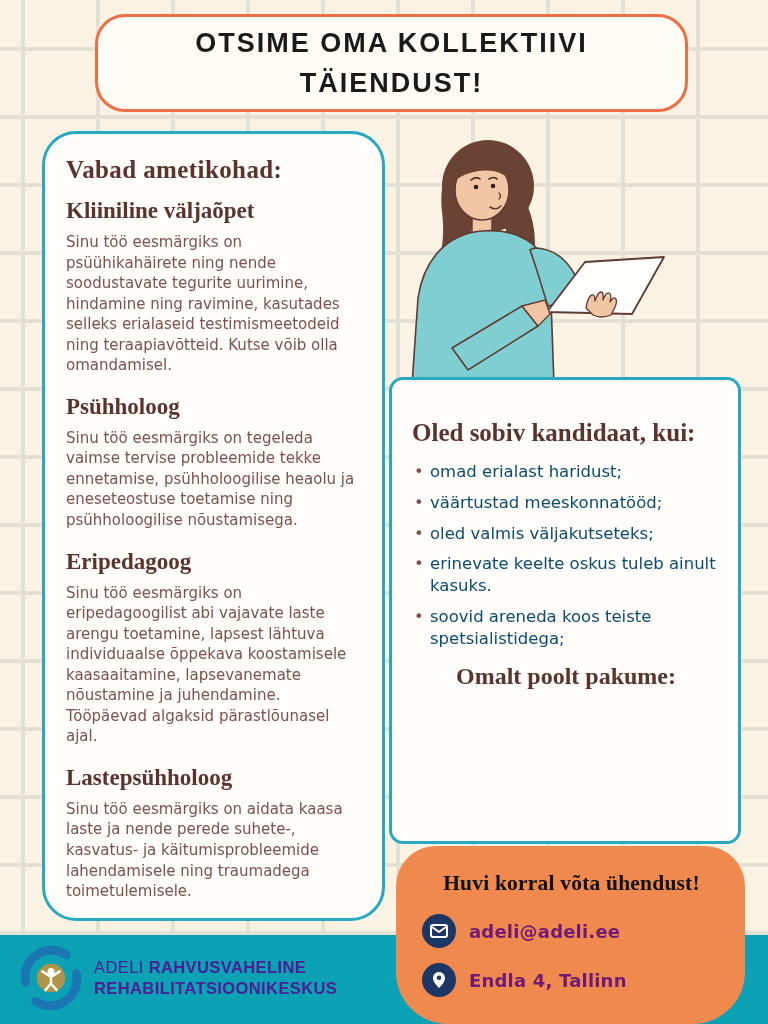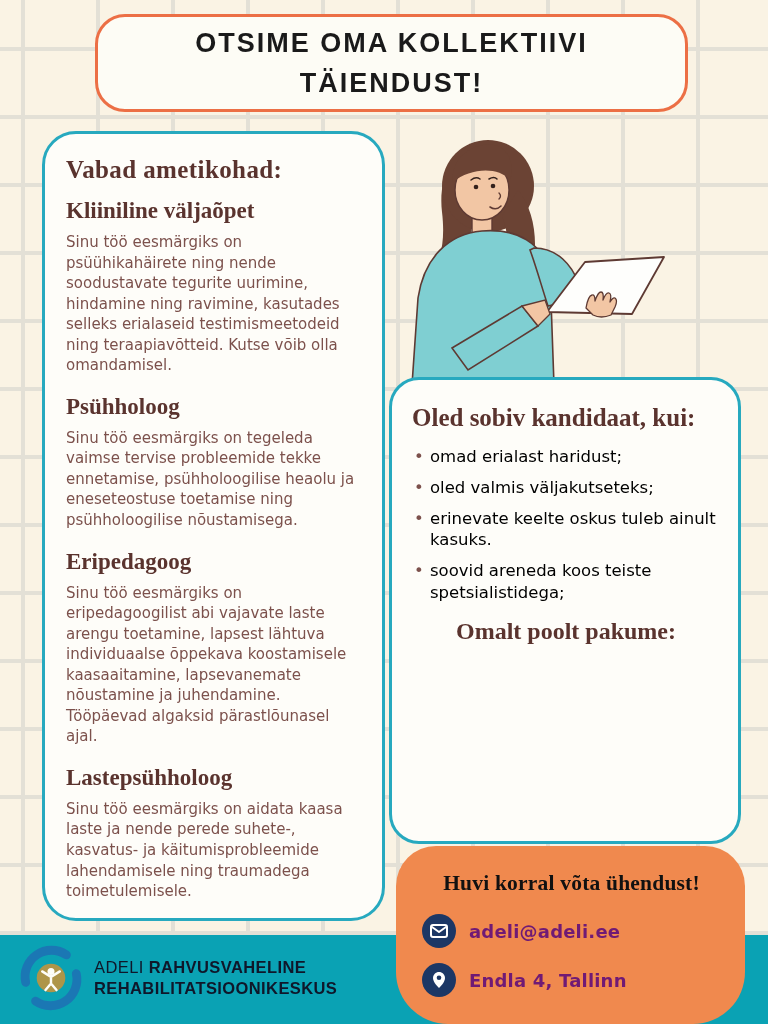--- a/index.html
+++ b/index.html
@@ -27,37 +27,37 @@
   }
   
   .panel {
     position:absolute; background:#FEFDF9; border:3px solid #27A9BF;
   }
   .panel-left {
     left:42px; top:131px; width:343px; height:790px; border-radius:34px;
     padding:22px 19px 10px 21px;
   }
   .panel-right {
-    left:389px; top:377px; width:352px; height:467px; border-radius:30px;
-    padding:24px 18px 10px 20px;
+    left:389px; top:377px; width:352px; height:467px; border-radius:14px;
+    padding:39px 18px 10px 20px;
   }
   .serif-head {
     font-family:"Liberation Serif","DejaVu Serif",serif; font-weight:bold;
     color:#5A332E;
   }
   .vac-title { font-size:25px; letter-spacing:0.4px; margin-bottom:14px; }
   .job { margin-bottom:18px; }
   .job-title { font-size:23px; margin-bottom:8px; }
   .job-desc { font-size:15px; line-height:1.37; color:#7C514C; }
   .cand-title { font-size:25px; margin-bottom:14px; }
   .offer-title { font-size:24px; margin:14px 0 8px 0; text-align:center; }
   ul.dots { list-style:none; }
   ul.dots li {
     position:relative; padding-left:18px; font-size:16.5px; line-height:1.32;
-    color:#000000; margin-bottom:9px;
+    color:#0c4a6e; margin-bottom:9px;
   }
   ul.dots li::before {
     content:"•"; position:absolute; left:2px; top:0; color:#7C514C;
   }
   
   .illu { position:absolute; left:400px; top:130px; width:320px; height:255px; }
   
   .contact {
     position:absolute; left:396px; top:846px; width:349px; height:178px;
     background:#F0894E; border-radius:40px 40px 52px 52px; z-index:5;
@@ -77,21 +77,21 @@
   .ctext { font-size:18px; font-weight:bold; color:#701a75; letter-spacing:0.2px; }
   
   .footer {
     position:absolute; left:0; top:935px; width:768px; height:89px;
     background:#0AA2B4;
   }
   .logo { position:absolute; left:18px; top:10px; width:66px; height:66px; }
   .orgname {
     position:absolute; left:94px; top:22px;
     font-family:"Liberation Sans",sans-serif; font-size:16.5px;
-    line-height:21px; color:#0f172a; font-weight:bold; letter-spacing:0.4px;
+    line-height:21px; color:#4c1d95; font-weight:bold; letter-spacing:0.4px;
   }
   .org-prefix { font-weight:normal; }
 </style>
 </head>
 <body>
 
 <div class="page">
 
   <div class="banner">
     <div class="banner-text">OTSIME OMA KOLLEKTIIVI TÄIENDUST!</div>
@@ -149,20 +149,21 @@
     <div class="job">
       <div class="serif-head job-title">Lastepsühholoog</div>
       <div class="job-desc">Sinu töö eesmärgiks on aidata kaasa laste ja nende perede suhete-, kasvatus- ja käitumisprobleemide lahendamisele ning traumadega toimetulemisele.</div>
     </div>
   </div>
 
   <div class="panel panel-right">
     <div class="serif-head cand-title">Oled sobiv kandidaat, kui:</div>
     <ul class="dots">
       <li>omad erialast haridust;</li>
+      <li>väärtustad meeskonnatööd;</li>
       <li>oled valmis väljakutseteks;</li>
       <li>erinevate keelte oskus tuleb ainult kasuks.</li>
       <li>soovid areneda koos teiste spetsialistidega;</li>
     </ul>
     <div class="serif-head offer-title">Omalt poolt pakume:</div>
   </div>
 
   <div class="footer">
     <svg class="logo" viewBox="0 0 60 60">
       <path d="M7,34 A 24,24 0 0 1 44,9" fill="none" stroke="#1B77B4" stroke-width="8" stroke-linecap="round"></path>

